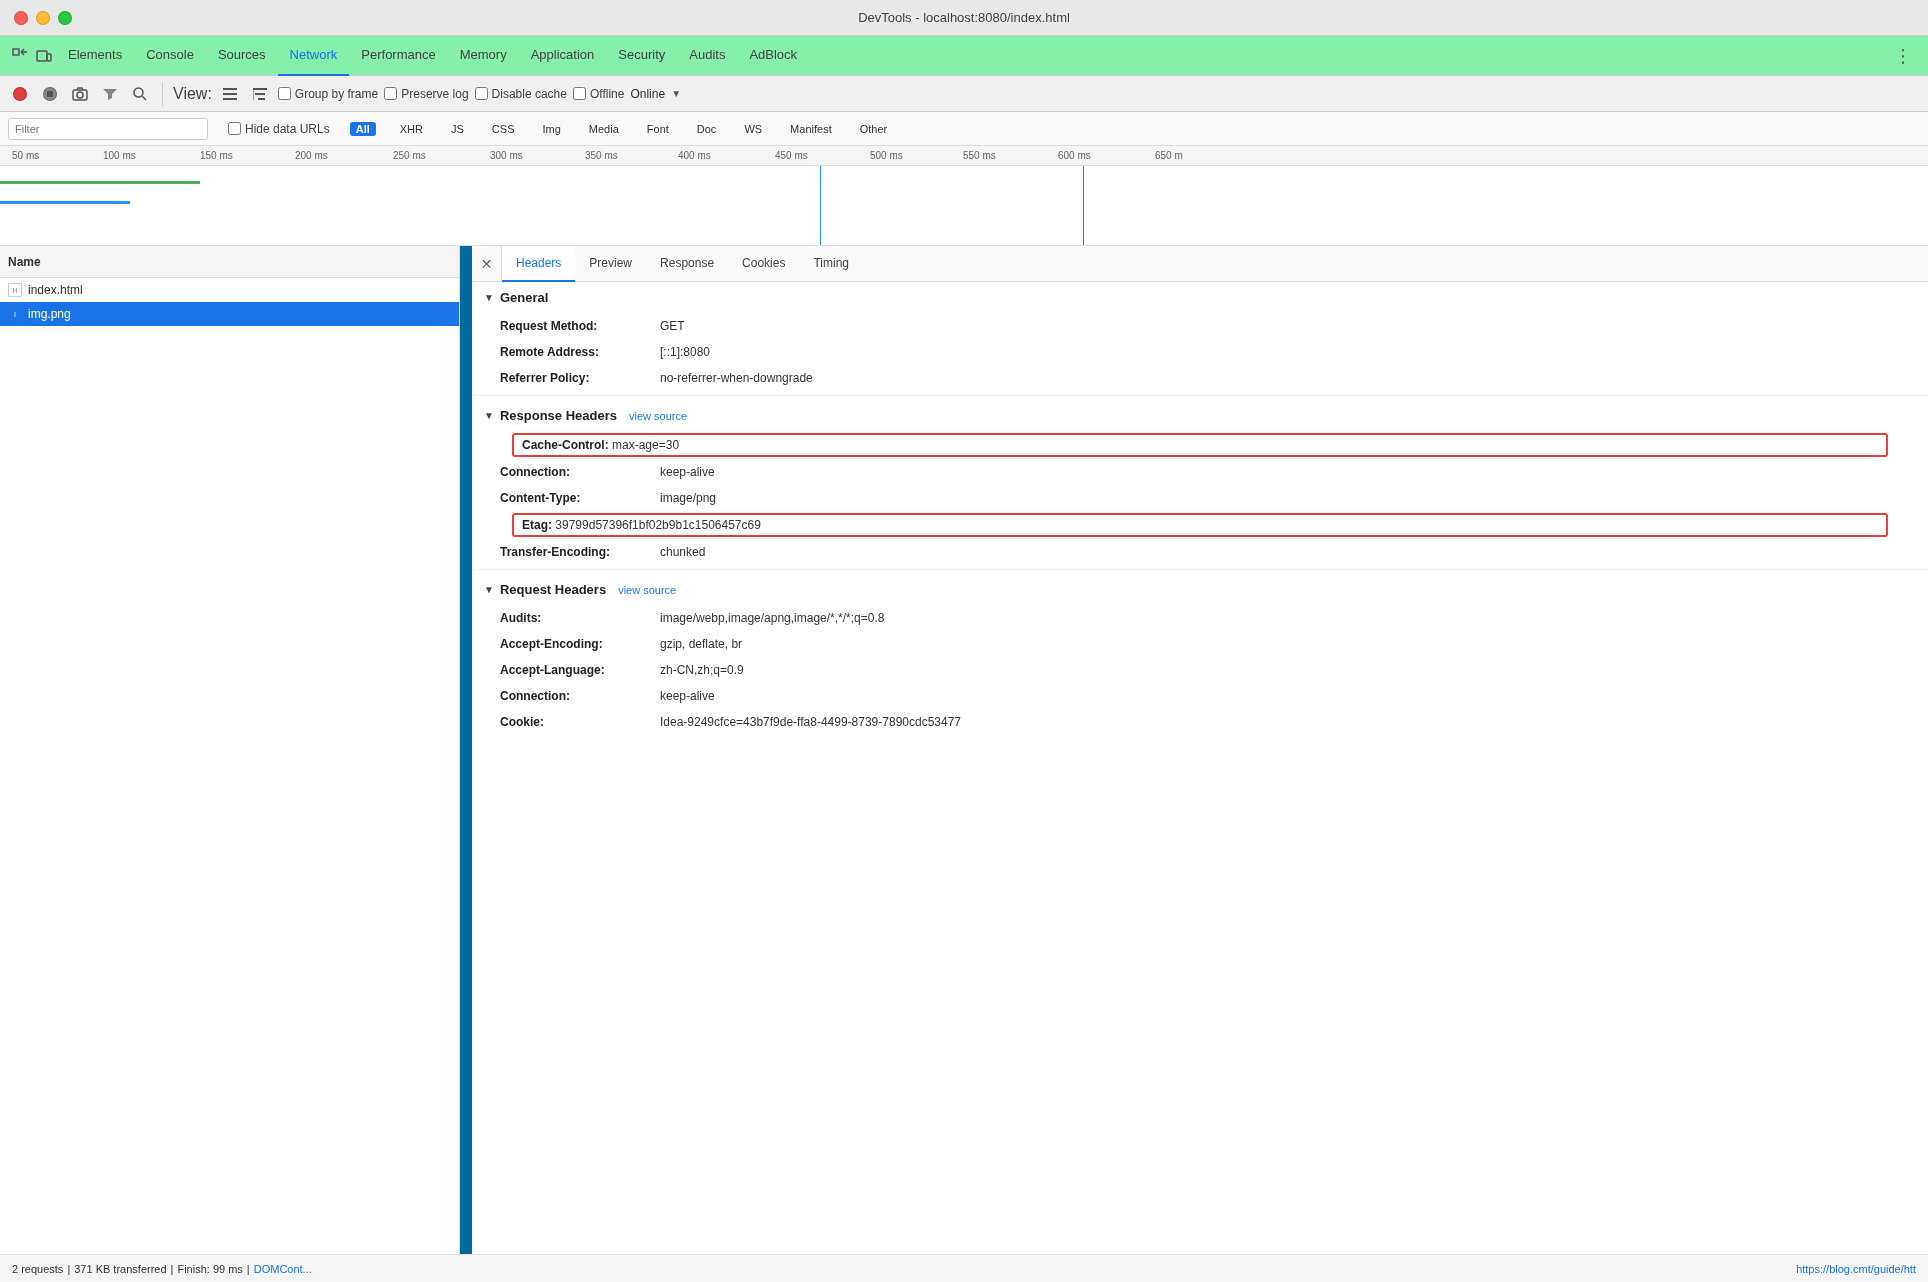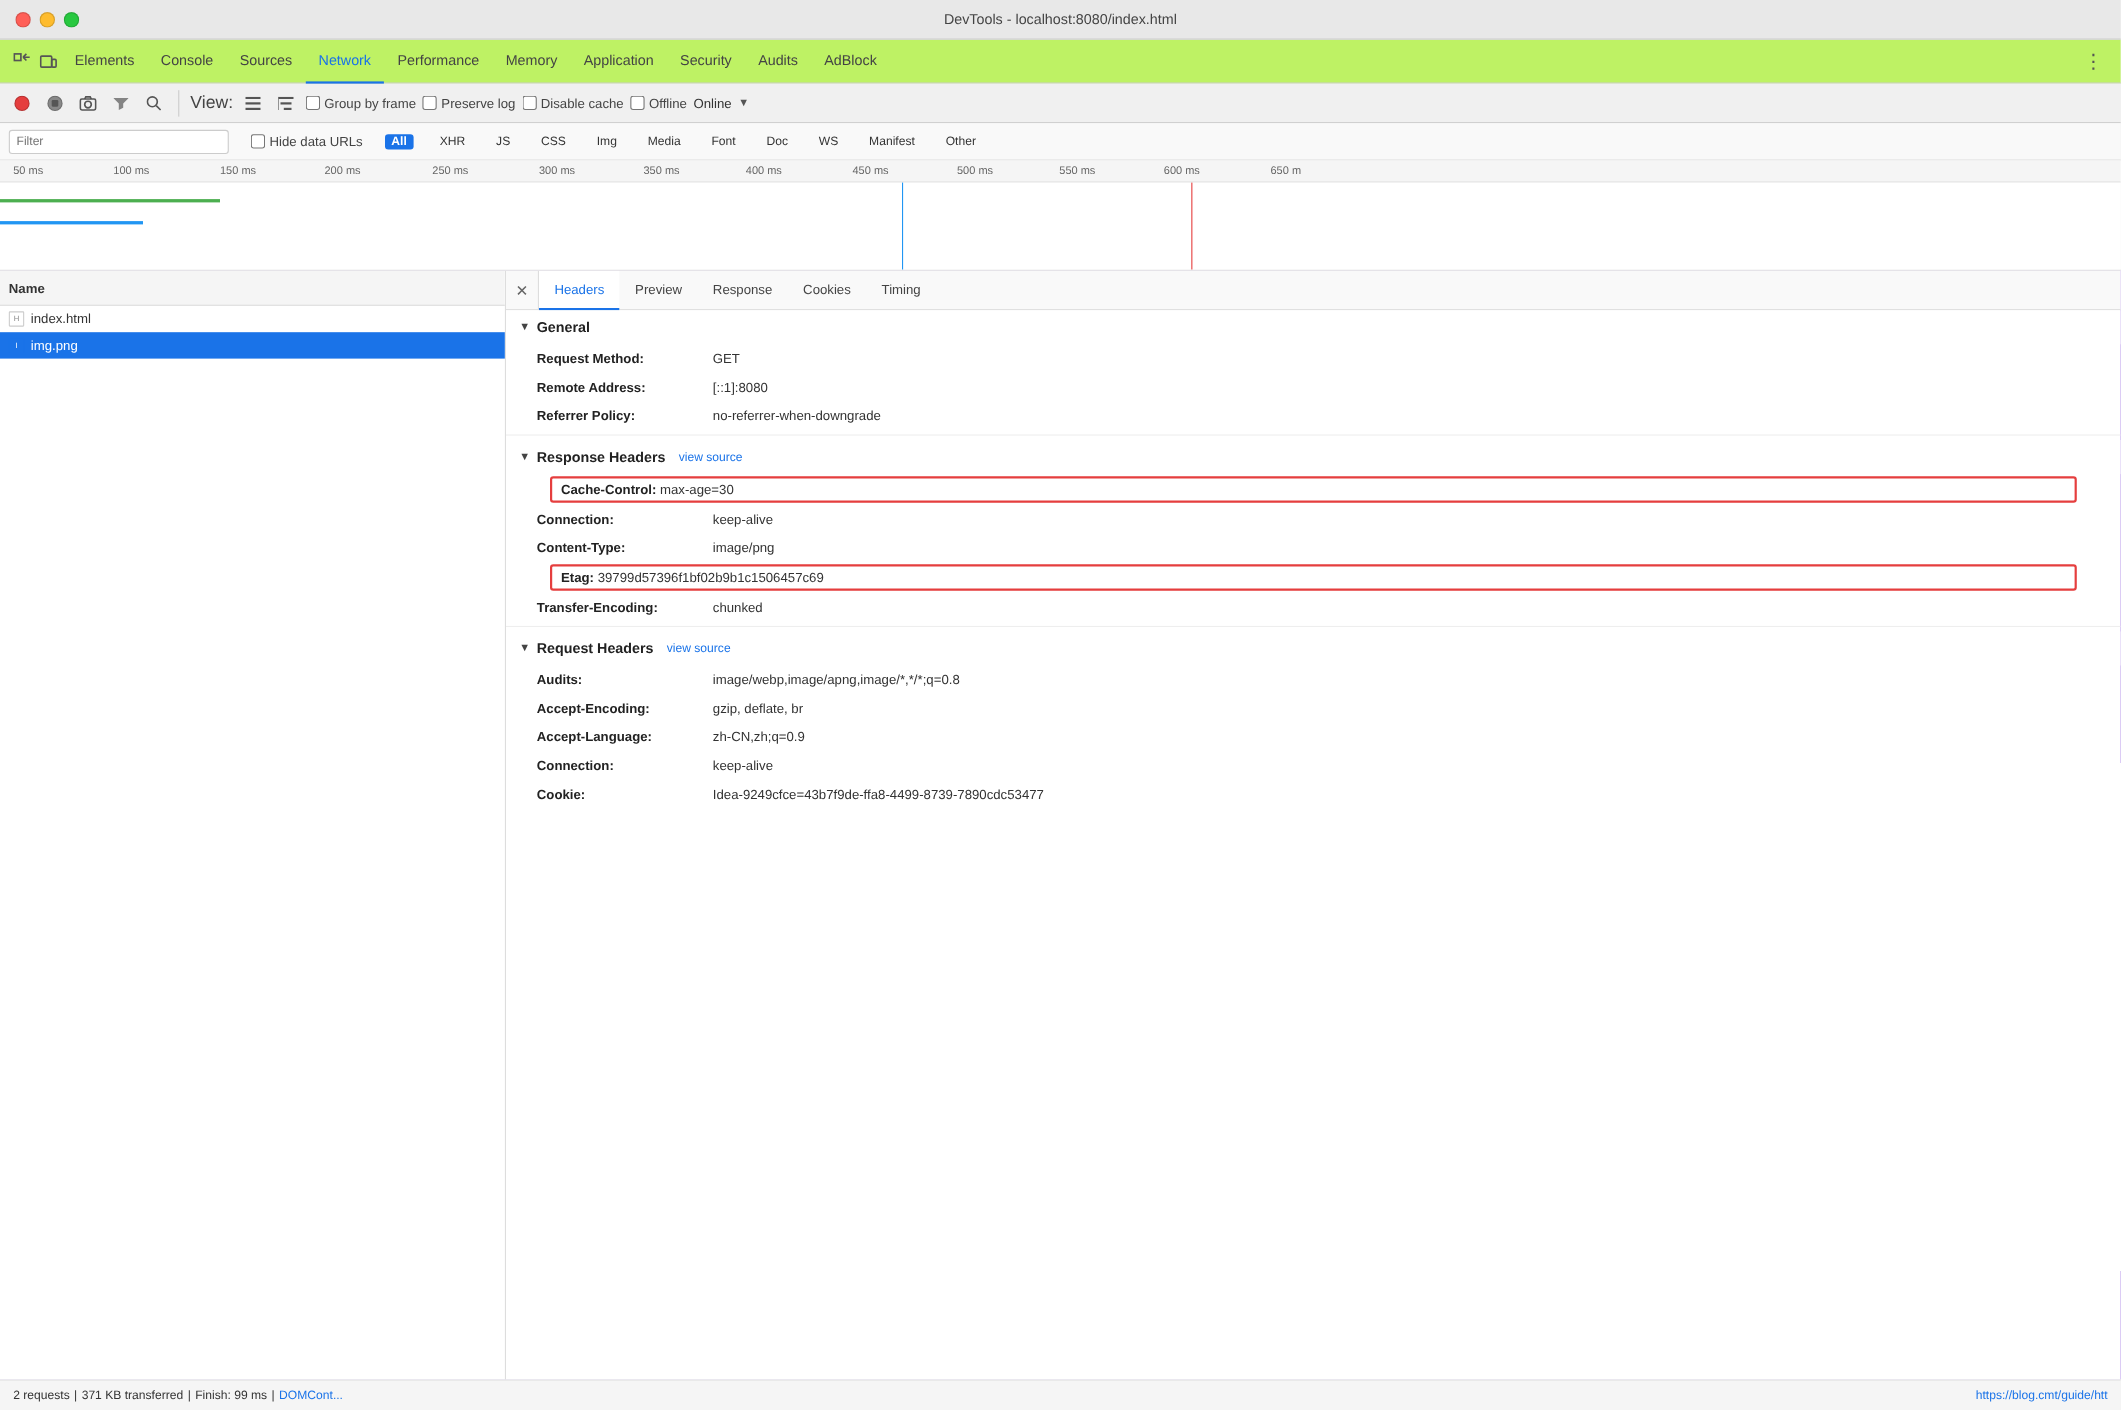--- a/index.html
+++ b/index.html
@@ -29,21 +29,21 @@
       border-radius: 50%;
       border: 1px solid rgba(0,0,0,0.15);
     }
     .tl-close { background: #ff5f57; }
     .tl-min { background: #febc2e; }
     .tl-max { background: #28c840; }
     .title-text { font-size: 13px; color: #444; font-weight: 500; }
 
     
     .main-toolbar {
-      background: #bef264;
+      background: #86efac;
       height: 40px;
       display: flex;
       align-items: center;
       border-bottom: 1px solid #ccc;
       padding: 0 8px;
       gap: 0;
       justify-content: center;
     }
     .tab-item {
       padding: 0 12px;
@@ -206,21 +206,22 @@
       width: 1px;
       background: #e53e3e;
       top: 0;
       height: 100%;
     }
 
     
     .main-content {
       display: flex;
       height: calc(1282px - 36px - 40px - 36px - 34px - 100px - 28px);
-      background: #6d28d9;
+      background: #0369a1;
+      gap: 12px;
     }
 
     
     .file-list-panel {
       width: 460px;
       border-right: 1px solid #ddd;
       overflow-y: auto;
       background: white;
     }
     .file-list-header {

